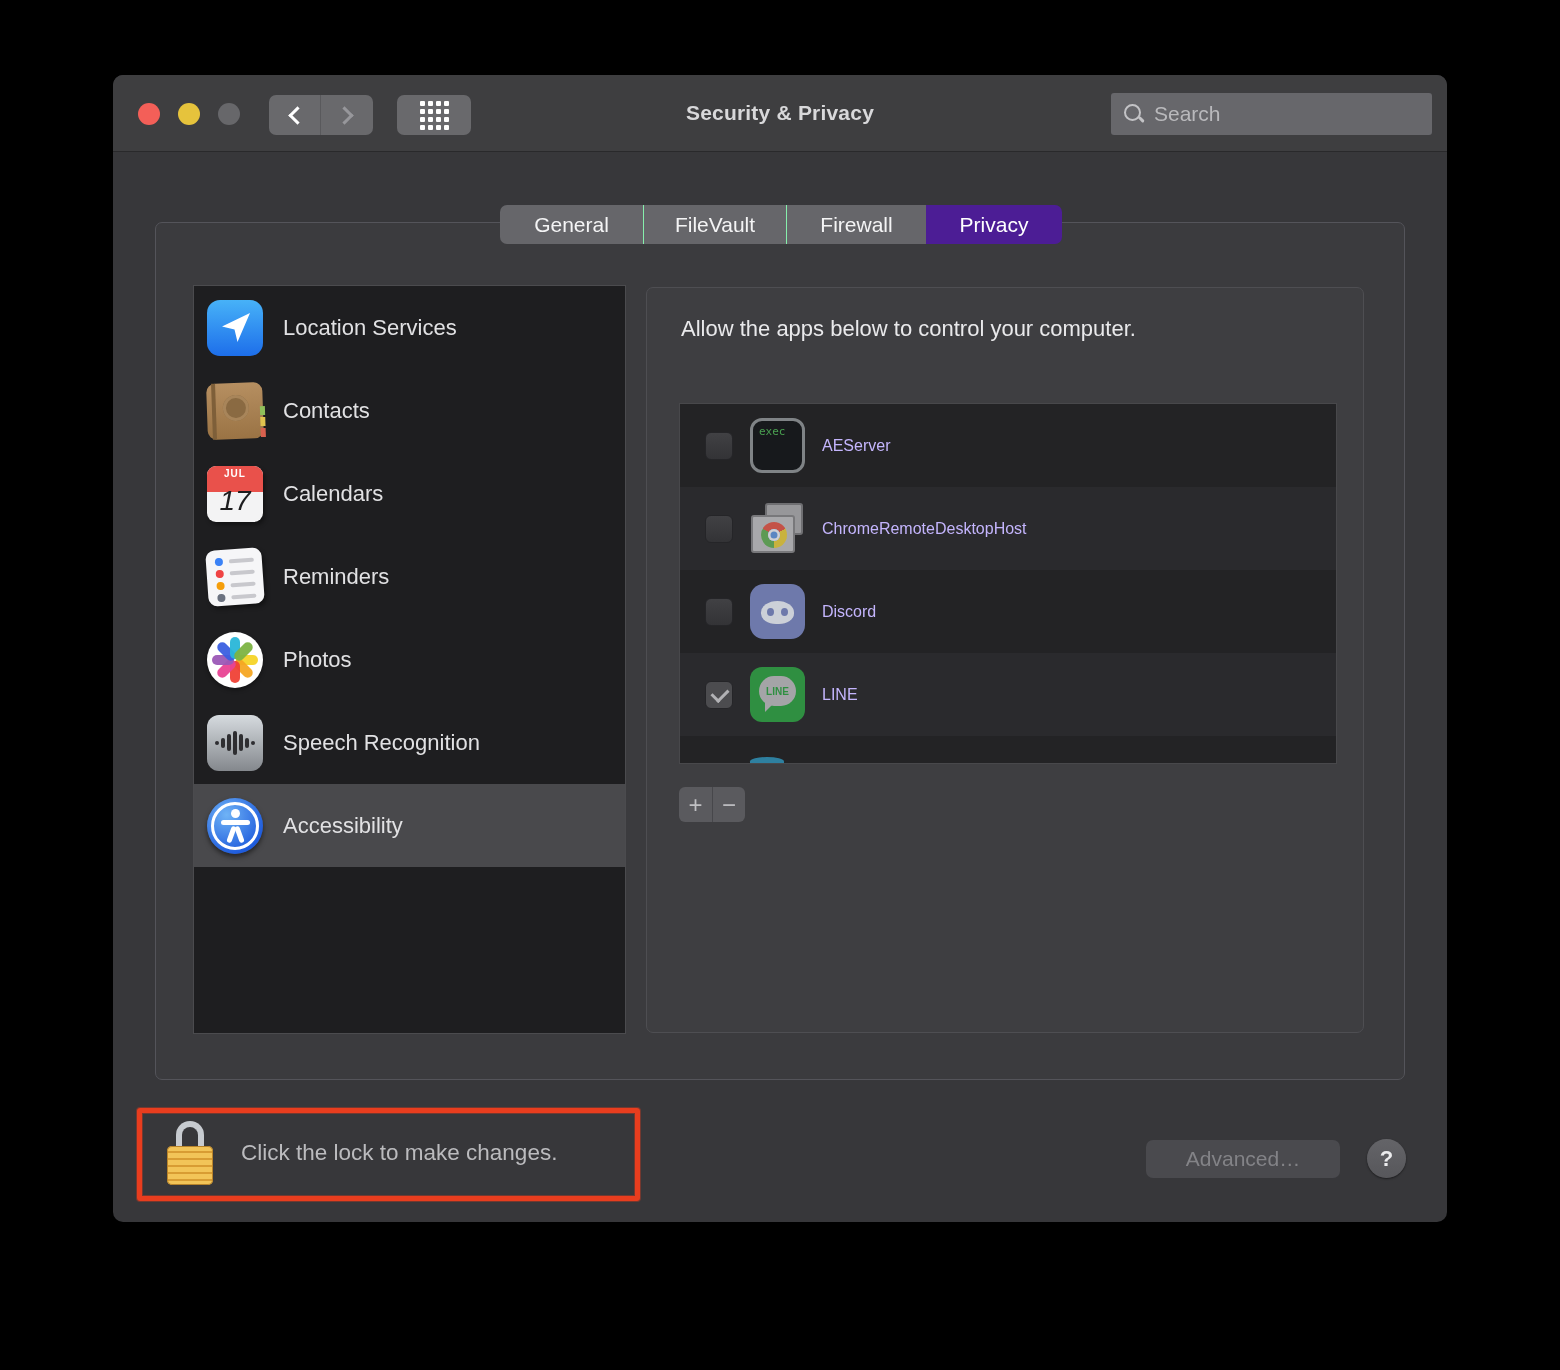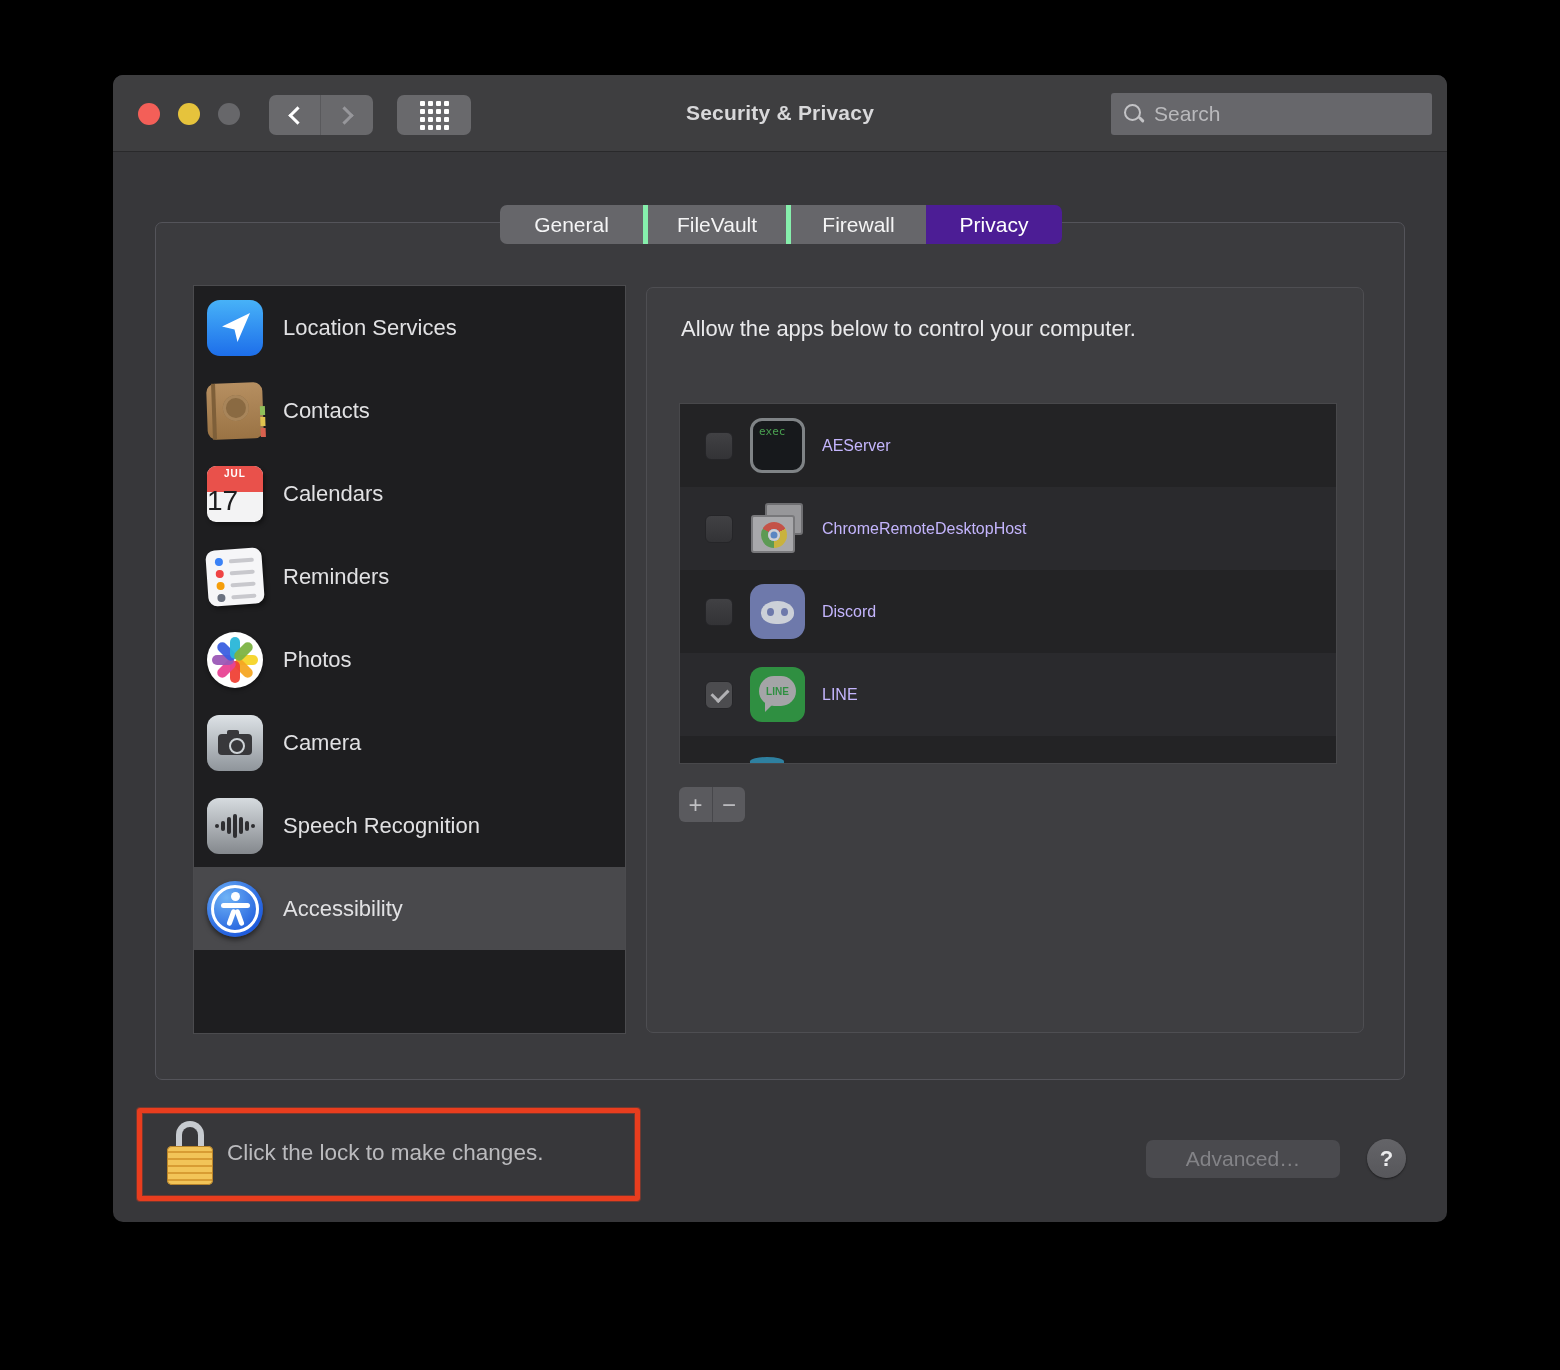--- a/index.html
+++ b/index.html
@@ -38,21 +38,21 @@
   .mag::before { content:""; position:absolute; left:1px; top:1px; width:13px; height:13px;
                  border:2.5px solid #c3c3c6; border-radius:50%; }
   .mag::after  { content:""; position:absolute; left:15px; top:15px; width:7px; height:2.5px;
                  background:#c3c3c6; transform:rotate(45deg); border-radius:2px; }
   .search-ph { color:#b9b9bc; font-size:21px; }
 
   
   .tabs { position:absolute; left:387px; top:130px; height:39px; display:flex; border-radius:7px; overflow:hidden; }
   .tab { height:39px; background:#66666a; color:#f4f4f5; font-size:21px;
          display:flex; align-items:center; justify-content:center; }
-  .tab + .tab { border-left:5px solid #86efac; }
+  .tab + .tab { border-left:1px solid #86efac; }
   .tab.selected { background:#4c1d95; color:#fff; border-left:none; }
 
   
   .groupbox { position:absolute; left:42px; top:147px; width:1250px; height:858px;
               background:#3b3b3e; border:1px solid #54545a; border-radius:7px; }
 
   
   .sidebar { position:absolute; left:80px; top:210px; width:433px; height:749px;
              background:#1e1e20; border:1px solid #4b4b4e; }
   .srow { position:relative; height:83px; display:flex; align-items:center; padding-left:13px; gap:20px; }
@@ -66,21 +66,21 @@
   .ic-contacts { background:linear-gradient(180deg,#b68f61,#9a7344); border-radius:9px; transform:rotate(-2deg); }
   .ic-contacts::before { content:""; position:absolute; left:5px; top:0; bottom:0; width:4px; background:#7e5f39; }
   .ic-contacts .head { position:absolute; left:16px; top:12px; width:26px; height:26px; border-radius:50%;
                        background:#8a6a42; box-shadow:inset 0 0 0 3px #a8855a; }
   .ic-contacts .tabs1 { position:absolute; right:-2px; top:24px; width:5px; height:9px; background:#8fbf5a; box-shadow:0 11px 0 #e0c24e, 0 22px 0 #d8604e; }
   
   .ic-cal { background:#f3f3f4; border-radius:9px; overflow:hidden; box-shadow:2px 3px 4px rgba(0,0,0,.4); }
   .ic-cal .mon { position:absolute; top:0; left:0; right:0; height:26px; background:#e9514b;
                  color:#fff; font-size:10px; font-weight:700; text-align:center; line-height:16px; letter-spacing:1px; }
   .ic-cal .day { position:absolute; top:16px; left:0; right:0; bottom:0; color:#1d1d1f;
-                 font-size:28px; text-align:left; line-height:38px; font-weight:400; }
+                 font-size:28px; text-align:center; line-height:38px; font-weight:400;font-style:italic; }
   
   .ic-rem { background:#f6f6f8; border-radius:9px; transform:rotate(-4deg); box-shadow:2px 3px 4px rgba(0,0,0,.4); }
   .ic-rem i { position:absolute; left:9px; width:8px; height:8px; border-radius:50%; }
   .ic-rem i::after { content:""; position:absolute; left:14px; top:2px; width:25px; height:4px; background:#c8c8cd; border-radius:2px; }
   .ic-rem i:nth-child(1){ top:8px;  background:#3b82f6; }
   .ic-rem i:nth-child(2){ top:20px; background:#ef4444; }
   .ic-rem i:nth-child(3){ top:32px; background:#f59e0b; }
   .ic-rem i:nth-child(4){ top:44px; background:#6b7280; }
   
   .ic-photos { background:#fff; border-radius:50%; box-shadow:0 2px 4px rgba(0,0,0,.4); }
@@ -149,21 +149,21 @@
   .sliver { position:absolute; left:70px; bottom:-3px; width:34px; height:9px; background:#2e80a0; border-radius:50% 50% 0 0; }
 
   .plusminus { position:absolute; left:32px; top:499px; height:35px; display:flex; border-radius:6px; overflow:hidden; }
   .pm { width:33px; height:35px; background:#5a5a5e; color:#bfbfc2; font-size:24px;
         display:flex; align-items:center; justify-content:center; }
   .pm.minus { border-left:1px solid #47474b; }
 
   
   .annotation { position:absolute; left:24px; top:1033px; width:503px; height:93px;
                 border:5px solid #e83d1e; border-radius:3px; box-shadow:0 0 0 1px rgba(232,61,30,.35), inset 0 0 0 1px rgba(232,61,30,.35); }
-  .lockarea { position:absolute; left:54px; top:1046px; display:flex; align-items:center; gap:14px; }
+  .lockarea { position:absolute; left:54px; top:1046px; display:flex; align-items:center; gap:28px; }
   .lock { position:relative; width:46px; height:64px; }
   .lock .shackle { position:absolute; left:9px; top:0; width:28px; height:30px;
                    border:6px solid #c7cbd0; border-bottom:none; border-radius:15px 15px 0 0; }
   .lock .bodyy { position:absolute; left:0; top:25px; width:46px; height:39px; border-radius:5px;
                  background:repeating-linear-gradient(180deg,#f2c458 0 5px,#d89c33 5px 7px);
                  box-shadow:inset 0 0 0 1px #b8832a; }
   .lock-text { color:#bbbbbe; font-size:22.5px; }
 
   .advanced { position:absolute; left:1033px; top:1065px; width:194px; height:38px;
               background:#4a4a4e; border-radius:7px; color:#838387; font-size:21px;
@@ -273,26 +273,20 @@
         <span class="petal" style="background:#ef4136; transform:rotate(90deg)  translateX(12px)"></span>
         <span class="petal" style="background:#e84393; transform:rotate(135deg) translateX(12px)"></span>
         <span class="petal" style="background:#9b59b6; transform:rotate(180deg) translateX(12px)"></span>
         <span class="petal" style="background:#3b5fe0; transform:rotate(225deg) translateX(12px)"></span>
         <span class="petal" style="background:#29b6d8; transform:rotate(270deg) translateX(12px)"></span>
         <span class="petal" style="background:#7cb342; transform:rotate(315deg) translateX(12px)"></span>
       </div>
       <span class="lbl">Photos</span>
     </div>
 
-    <div class="srow">
-      <div class="ic ic-cam">
-          <div class="body"></div>
-        </div>
-      <span class="lbl">Camera</span>
-    </div>
 
 
     <div class="srow">
       <div class="ic ic-wave">
         <b style="height:4px"></b>
           <b style="height:10px"></b>
           <b style="height:17px"></b>
           <b style="height:24px"></b>
           <b style="height:17px"></b>
           <b style="height:10px"></b>

